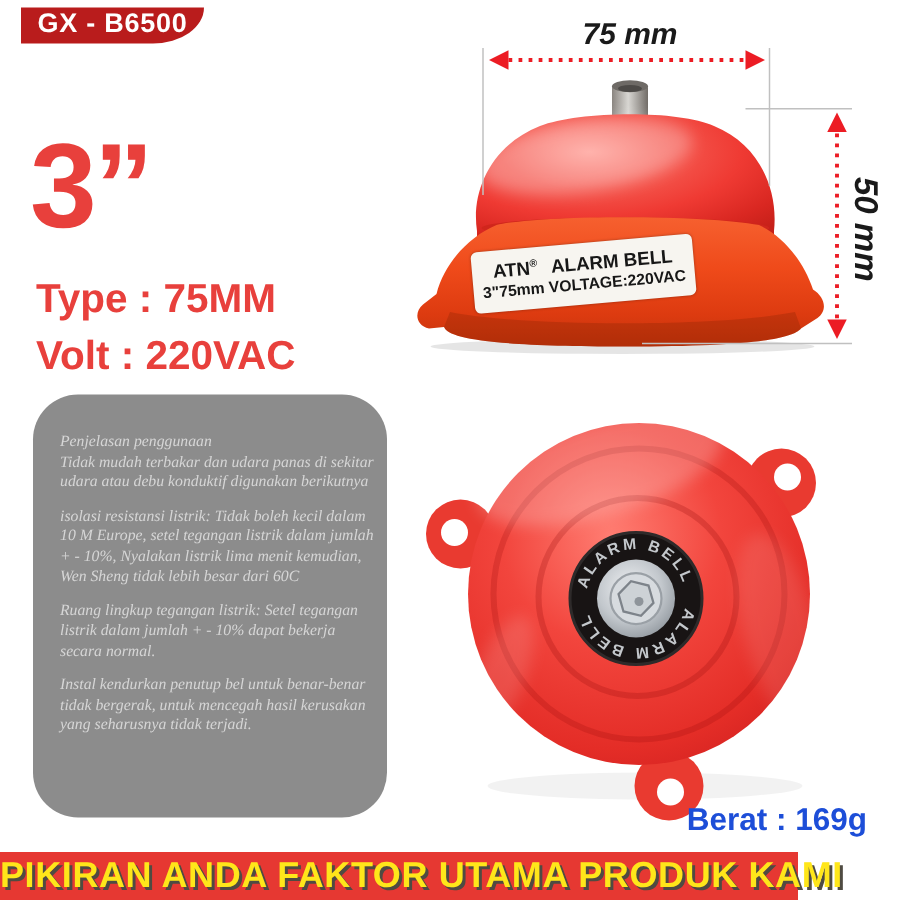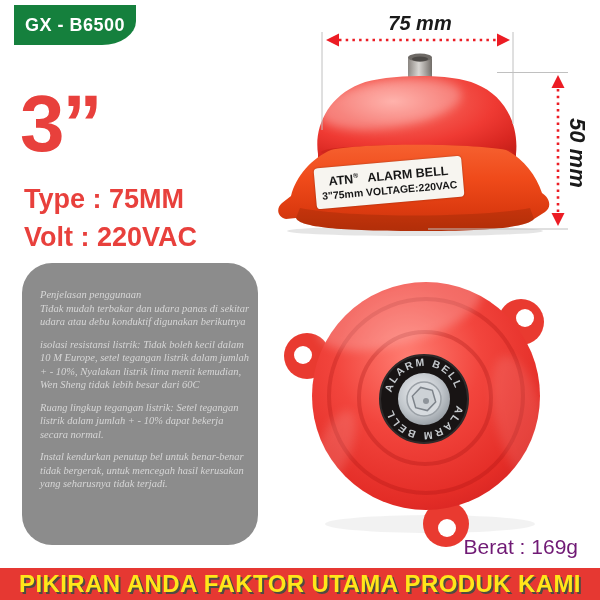--- a/index.html
+++ b/index.html
@@ -1,21 +1,21 @@
 <!DOCTYPE html>
 <html><head>
 <meta charset="utf-8">
 <style>
   html,body{margin:0;padding:0;background:#fff;}
   #stage{position:relative;width:600px;height:600px;background:#ffffff;overflow:hidden;
          font-family:"Liberation Sans", sans-serif;}
 
   
-  .badge{position:absolute;left:14px;top:5px;width:122px;height:40px;background:#15803d;
-         border-radius:0 0 34px 0 / 0 0 24px 0;display:flex;align-items:center;justify-content:center;}
+  .badge{position:absolute;left:14px;top:5px;width:122px;height:24px;background:#b91c1c;
+         border-radius:0 0 34px 0 / 0 0 24px 0;display:flex;align-items:flex-start;justify-content:center;}
   .badge span{color:#ffffff;font-size:18px;font-weight:bold;letter-spacing:.5px;}
 
   
   .size-big{position:absolute;left:20px;top:84px;font-size:80px;font-weight:bold;
             color:#e8403c;line-height:1;letter-spacing:-2px;}
   .spec-line{position:absolute;left:24px;font-size:27px;font-weight:bold;color:#e8403c;white-space:nowrap;margin-top:18px;}
   .spec-type{top:166px;}
   .spec-volt{top:204px;}
 
   
@@ -33,25 +33,25 @@
   
   .sticker{position:absolute;left:315px;top:162px;width:148px;height:41px;background:#f7f5f0;
            border-radius:4px;transform:rotate(-5deg);box-shadow:0 0 2px rgba(0,0,0,.35);
            display:flex;flex-direction:column;align-items:center;justify-content:center;color:#171717;}
   .sticker .l1{font-size:12.5px;font-weight:bold;white-space:nowrap;}
   .sticker .l1 .reg{font-size:7px;vertical-align:super;}
   .sticker .l1 .nm{margin-left:9px;}
   .sticker .l2{font-size:10.5px;font-weight:bold;white-space:nowrap;margin-top:1px;}
 
   
-  .weight{position:absolute;right:22px;top:535px;font-size:21px;font-weight:normal;color:#701a75;}
-
-  
-  .banner{position:absolute;left:0;top:568px;width:600px;height:32px;background:#e63832;
-          display:flex;align-items:center;justify-content:center;}
+  .weight{position:absolute;right:22px;top:535px;font-size:21px;font-weight:bold;color:#1d4ed8;}
+
+  
+  .banner{position:absolute;left:0;top:568px;width:532px;height:32px;background:#e63832;
+          display:flex;align-items:center;}
   .banner span{font-size:24px;font-weight:bold;color:#ffe61a;letter-spacing:.4px;white-space:nowrap;
                text-shadow:2px 2px 0 #4f4b42;}
 
   svg{position:absolute;left:0;top:0;}
 </style>
 </head>
 <body>
 
 <div id="stage">
 

